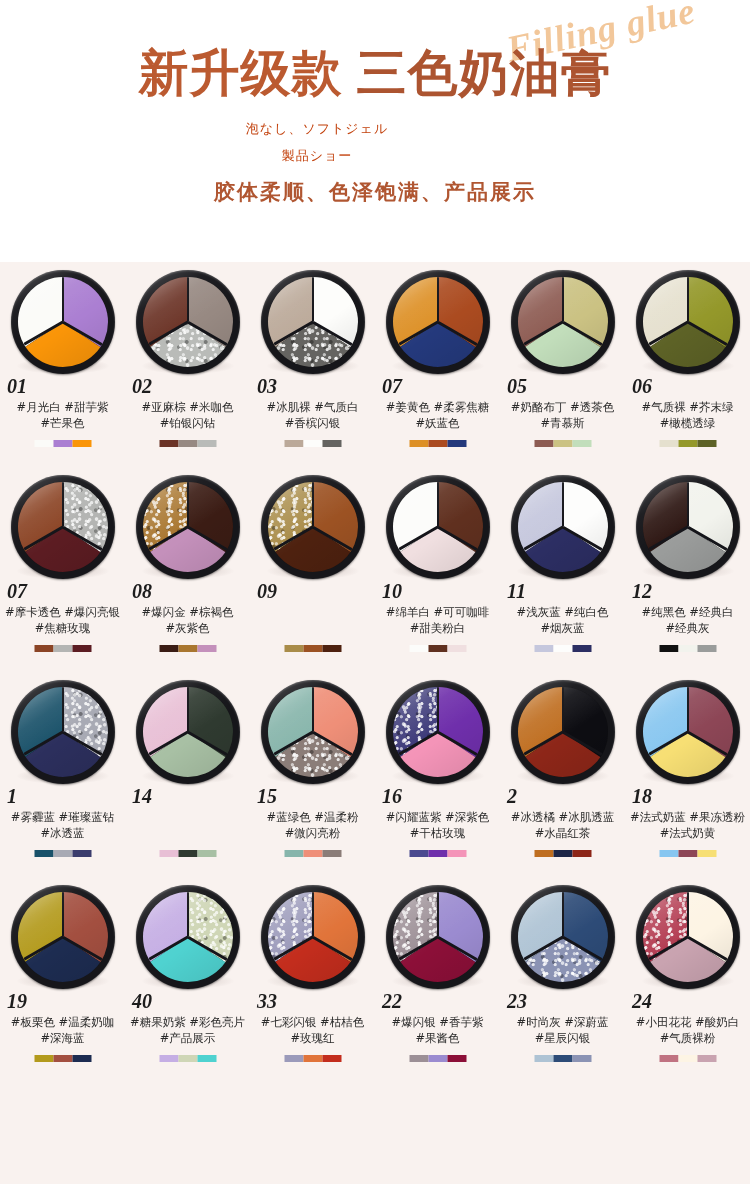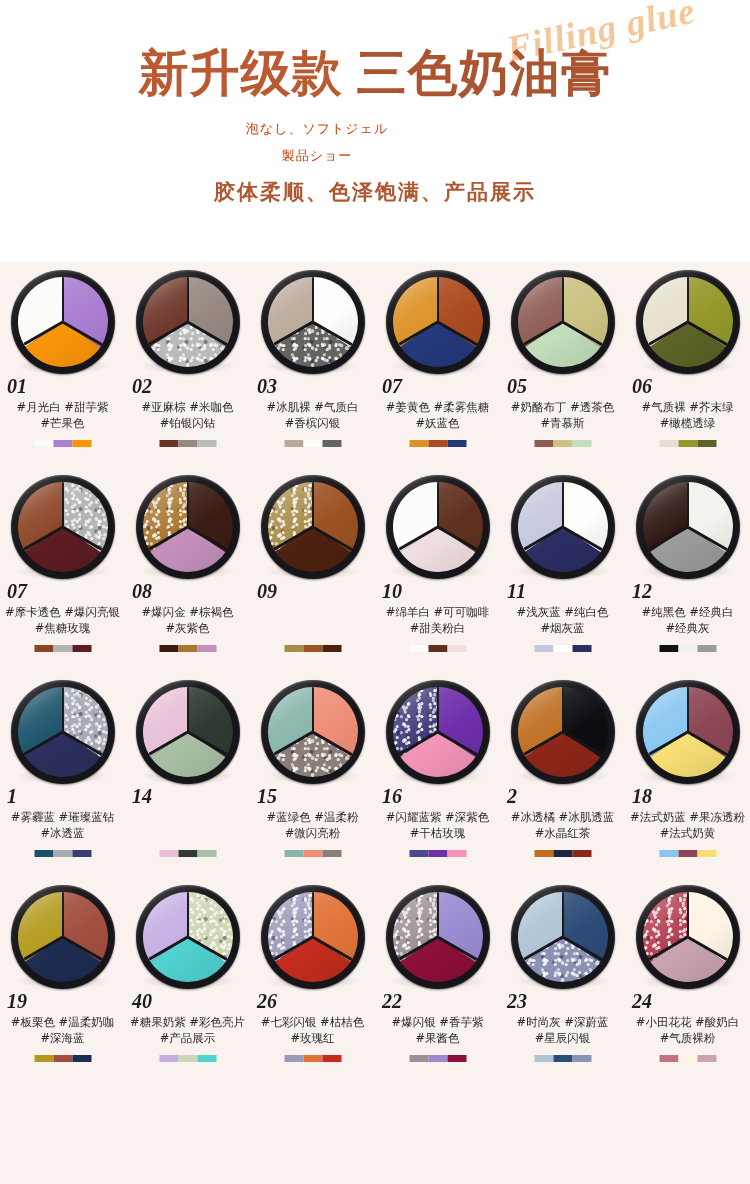--- a/index.html
+++ b/index.html
@@ -812,21 +812,21 @@
                 <div class="gloss"></div>
               </div>
               <div class="spoke">
                 <i class="a"></i>
                 <i class="b"></i>
                 <i class="c"></i>
               </div>
             </div>
           </div>
         </div>
-        <div class="num">26</div>
+        <div class="num">33</div>
         <div class="names"><span>#七彩闪银 #枯桔色</span><span class="l2">#玫瑰红</span></div>
         <div class="bar">
           <span style="background: rgb(155, 154, 186);"></span>
           <span style="background: rgb(225, 116, 58);"></span>
           <span style="background: rgb(195, 45, 29);"></span>
         </div>
       </div>
       <div class="cell">
         <div class="disc-wrap">
           <div class="disc-shadow"></div>

